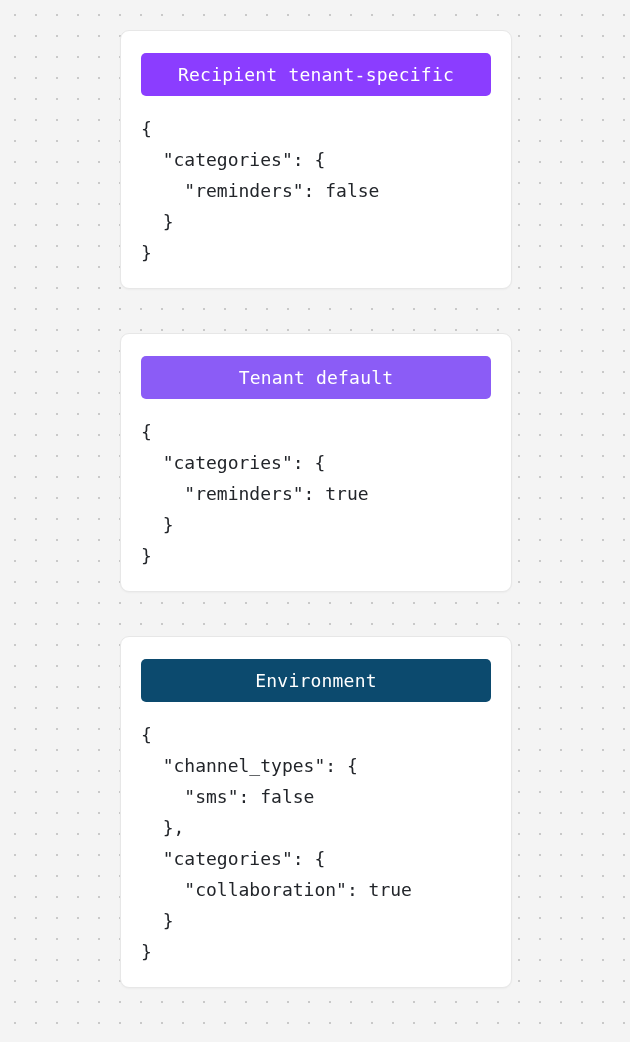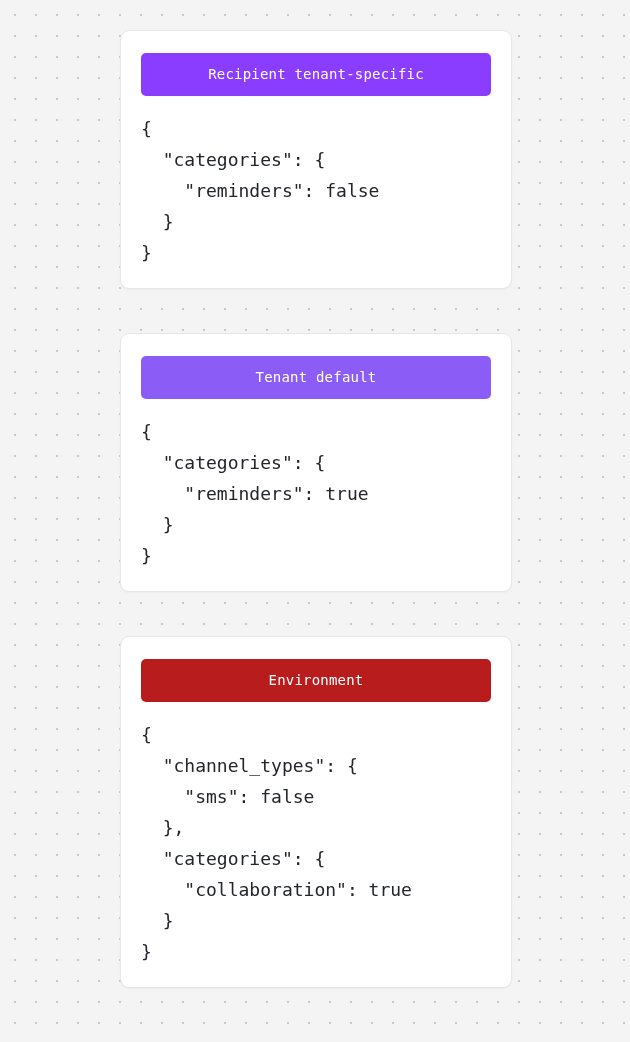--- a/index.html
+++ b/index.html
@@ -41,21 +41,21 @@
   .badge {
     box-sizing: border-box;
     display: block;
     width: 100%;
     height: 43px;
     line-height: 43px;
     border-radius: 5px;
     text-align: center;
     color: #ffffff;
     font-family: "DejaVu Sans Mono", "Liberation Mono", monospace;
-    font-size: 14px;
+    font-size: 18px;
     letter-spacing: 0.2px;
     white-space: nowrap;
     overflow: hidden;
   }
 
   .code {
     margin: 0;
     padding: 0;
     font-family: "DejaVu Sans Mono", "Liberation Mono", monospace;
     font-size: 18px;
@@ -82,21 +82,21 @@
   <div class="card">
     <div class="badge" style="background-color: #8b5cf6; color: rgb(255, 255, 255);">Tenant default</div>
     <pre class="code">{
   "categories": {
     "reminders": true
   }
 }</pre>
   </div>
 
   <div class="card">
-    <div class="badge" style="background-color: #b91c1c; color: rgb(255, 255, 255);">Environment</div>
+    <div class="badge" style="background-color: #0c4a6e; color: rgb(255, 255, 255);">Environment</div>
     <pre class="code">{
   "channel_types": {
     "sms": false
   },
   "categories": {
     "collaboration": true
   }
 }</pre>
   </div>
 

